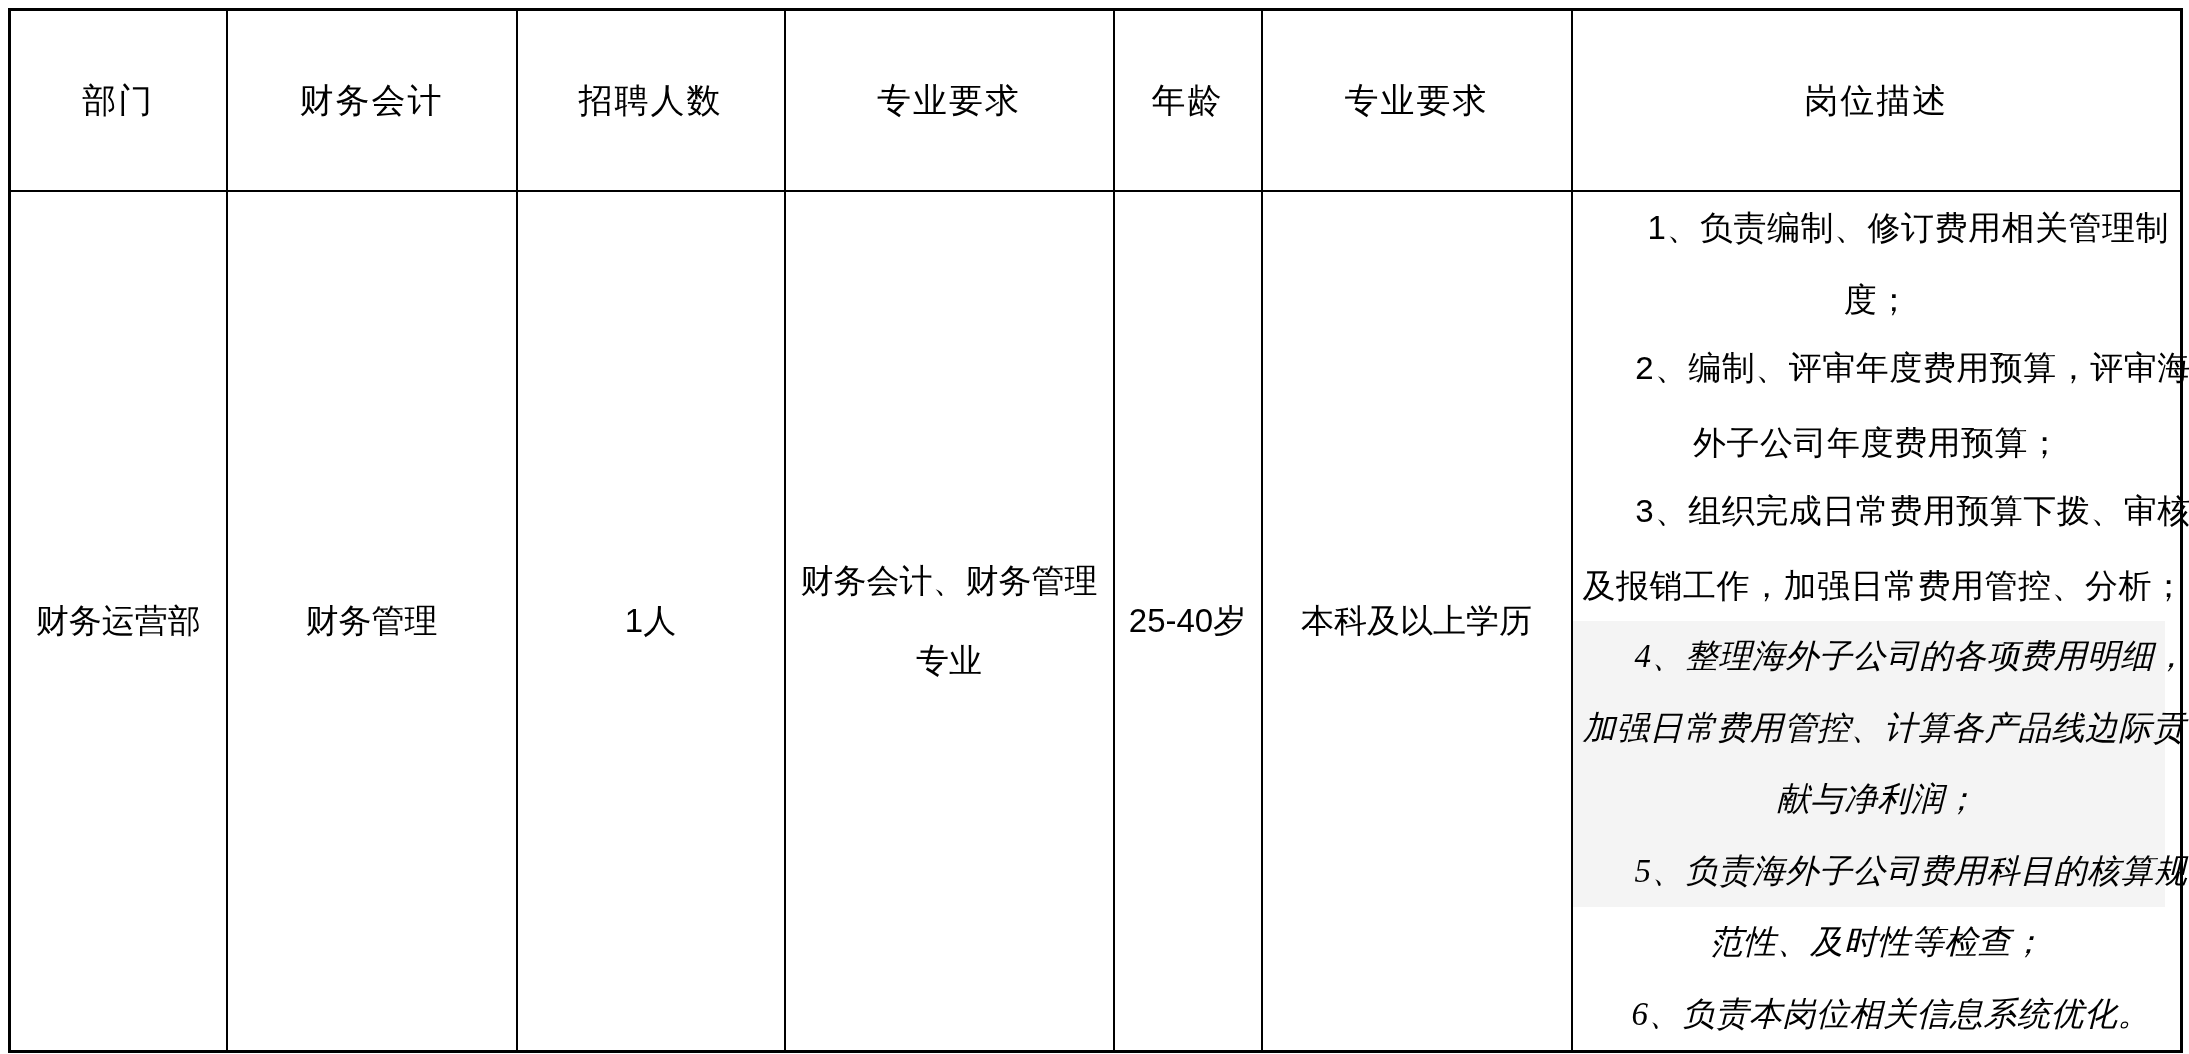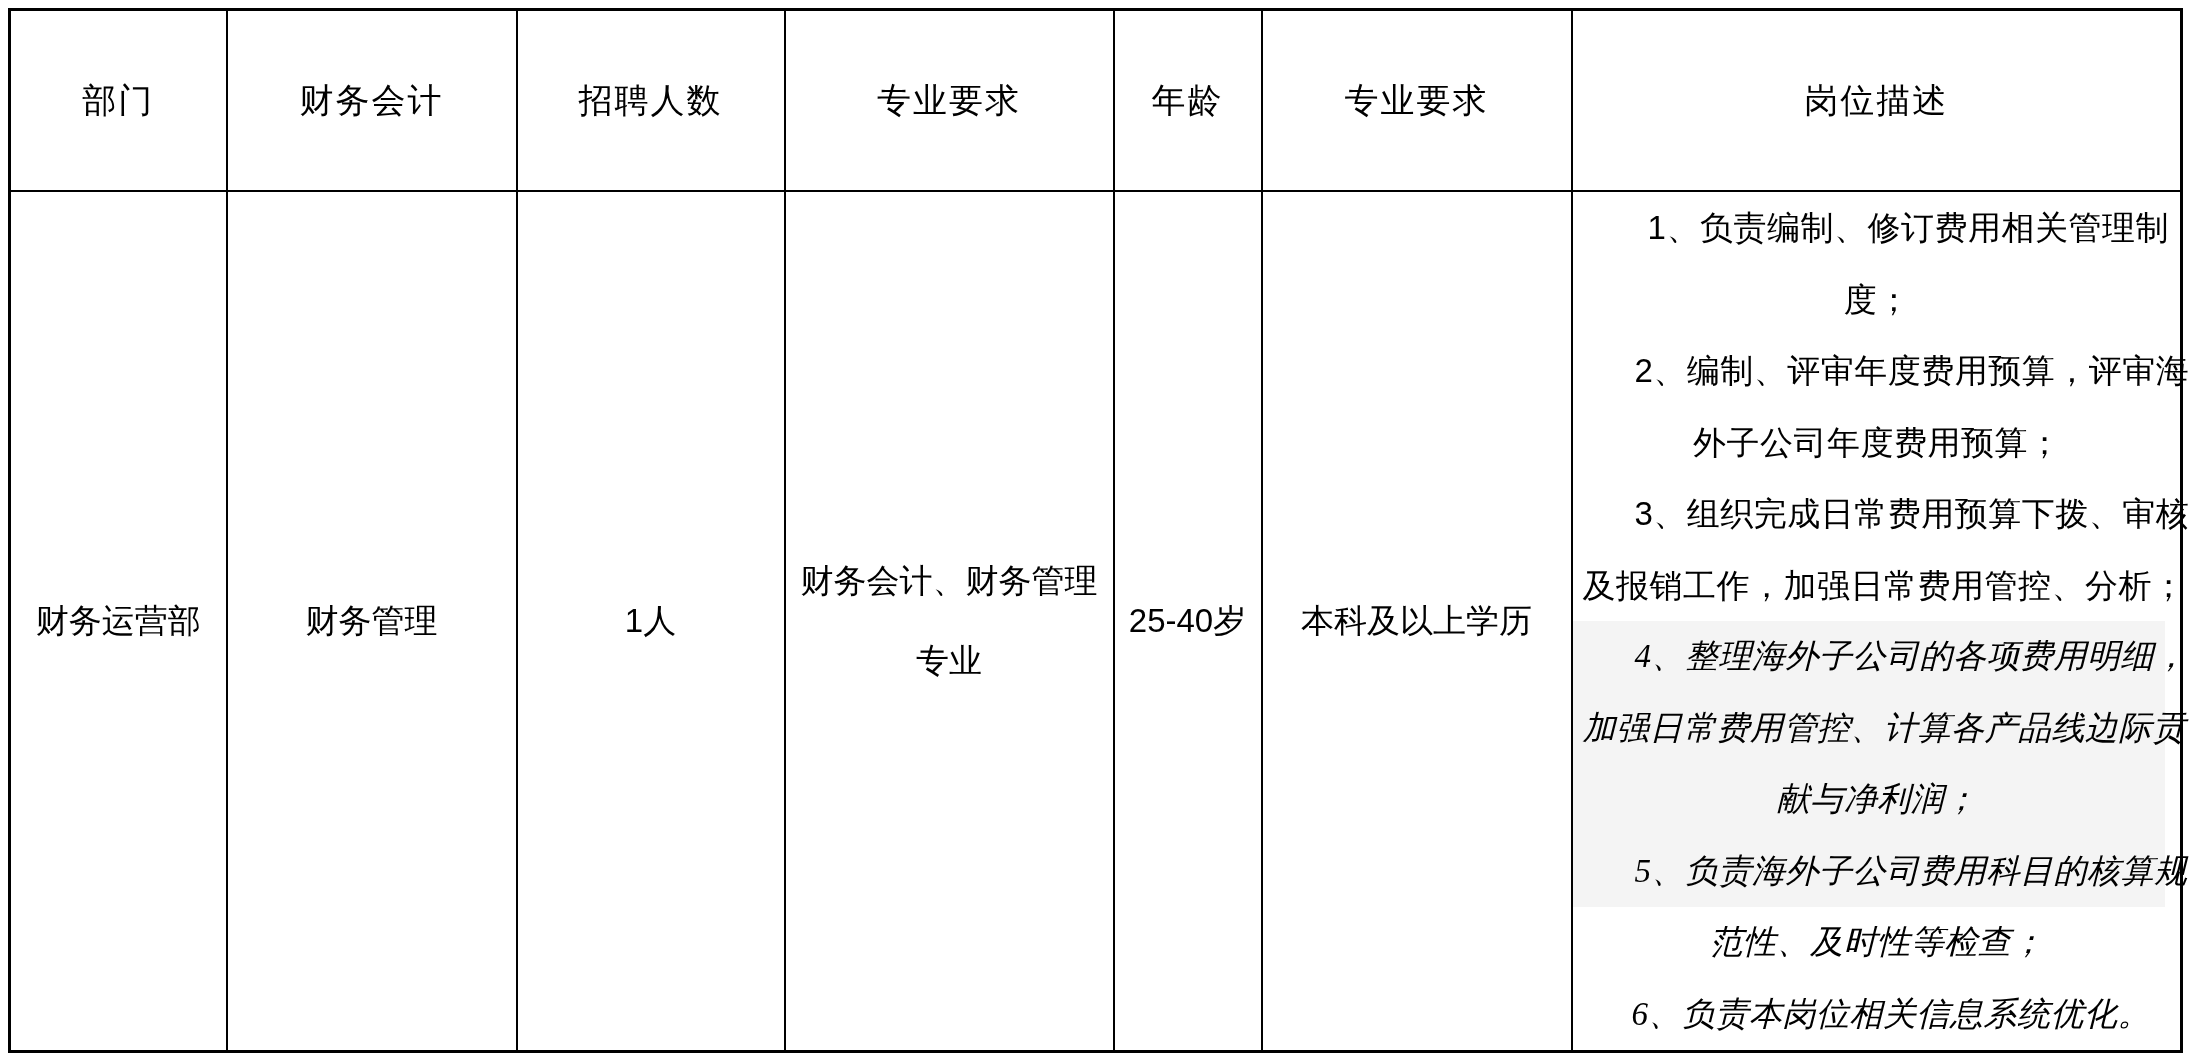--- a/index.html
+++ b/index.html
@@ -73,21 +73,21 @@
     line-height: 71.5px;
     white-space: nowrap;
     letter-spacing: 0.5px;
     font-family: "Liberation Sans", sans-serif;
   }
   .desc-line.serif {
     font-family: "Liberation Serif", serif;
     font-style: italic;
   }
   .indent-a { padding-left: 62px; }
-  .indent-b { padding-left: 52px; }
+  .indent-b { padding-left: 52px; font-family: Liberation Mono, monospace; }
   .indent-c { padding-left: 28px; }
   .highlight-band {
     position: absolute;
     left: 0;
     top: 429px;
     width: 592px;
     height: 286px;
     background: #f4f4f4;
     z-index: 0;
   }

